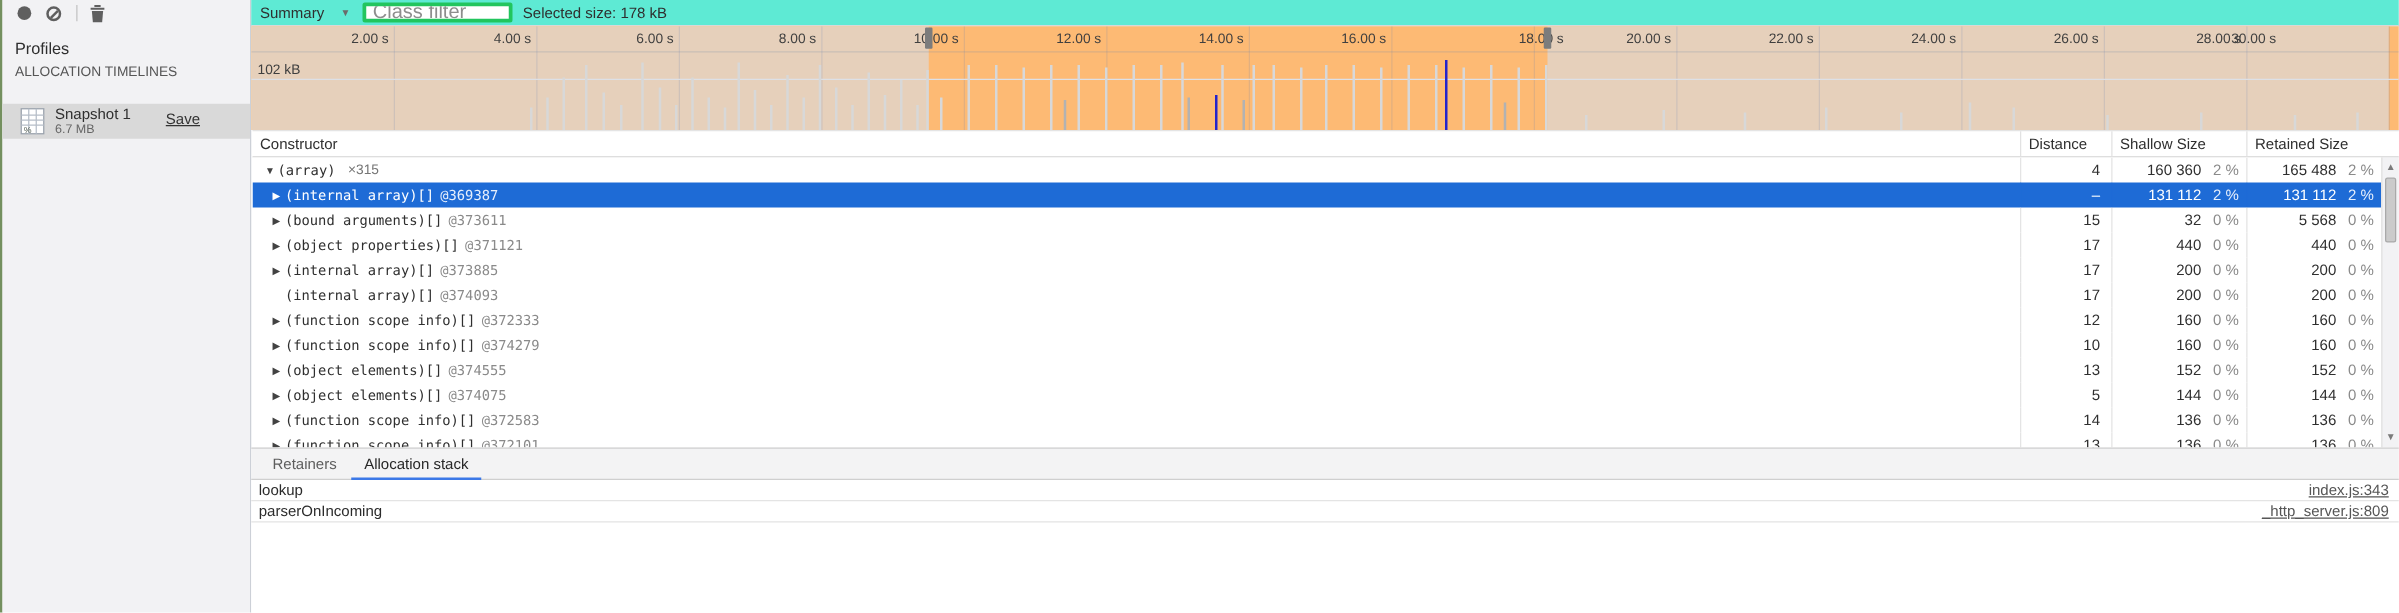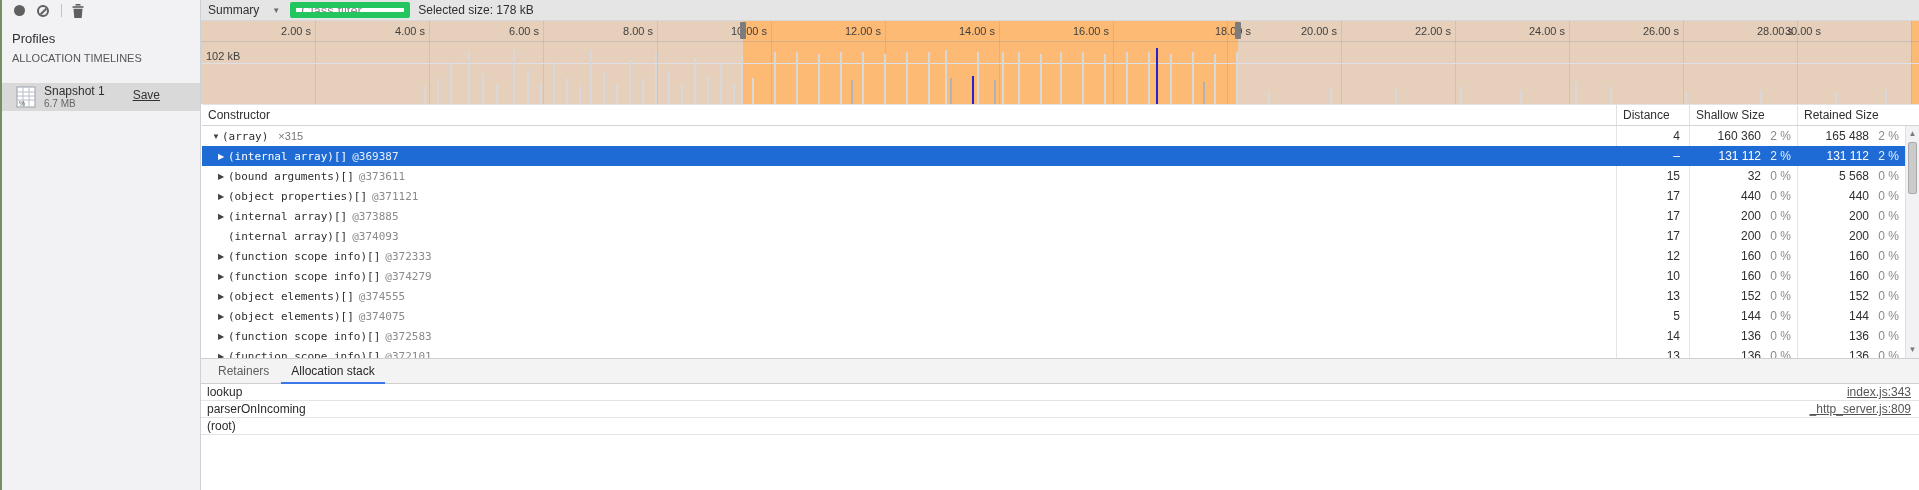--- a/index.html
+++ b/index.html
@@ -18,24 +18,24 @@
   .clear-ring::after{content:"";position:absolute;left:3px;top:-2px;width:2px;height:14px;background:#5f5f5f;transform:rotate(45deg)}
   .tsep{width:1px;height:13px;background:#c2c2c2;margin:0 7px 0 9px}
   #profiles-label{left:10px;top:31px;font-size:13px;color:#2f2f2f}
   #section-label{left:10px;top:52px;font-size:11px;color:#565656}
   #snapshot{left:0;top:83px;width:198px;height:28px;background:#d9d9d9;display:flex;align-items:center;cursor:default}
   #snapshot .txt{margin-left:8px;line-height:1.1}
   #snapshot .nm{font-size:12px;color:#2f2f2f}
   #snapshot .sz{font-size:10px;color:#666}
   #snapshot .save{position:absolute;right:40px;top:5px;font-size:12px;color:#333;text-decoration:underline}
   
-  #main-toolbar{left:201px;top:0;width:1718px;height:21px;background:#e5e5e5;border-bottom:1px solid #d8d8d8;display:flex;align-items:center}
+  #main-toolbar{left:201px;top:0;width:1718px;height:21px;background:#5eead4;border-bottom:1px solid #d8d8d8;display:flex;align-items:center}
   #summary{margin-left:7px;font-size:12px;color:#2f2f2f}
   #summary-arrow{margin-left:13px;font-size:8px;color:#6b6b6b}
-  #class-filter{margin-left:10px;width:120px;height:16px;border:6px solid #22c55e;border-radius:2px;background:#fff;font-size:13px;padding:0 5px;color:#333}
+  #class-filter{margin-left:10px;width:120px;height:16px;border:3px solid #22c55e;border-radius:2px;background:#fff;font-size:16px;padding:0 5px;color:#333}
   #class-filter::placeholder{color:#8d8d8d}
   #sel-size{margin-left:8px;font-size:12px;color:#2f2f2f}
   
   #timeline{left:201px;top:21px;width:1718px;height:83px;background:#fdba74;overflow:hidden}
   .shade{position:absolute;top:0;height:83px;background:rgba(211,225,246,.55)}
   .tgrid{position:absolute;top:0;height:83px;width:1px;background:rgba(100,130,180,.18)}
   .ruler-line{position:absolute;left:0;right:0;top:20px;height:1px;background:rgba(120,140,170,.25)}
   .size-line{position:absolute;left:0;right:0;top:42px;height:1px;background:#dde0e6}
   .size-label{position:absolute;left:5px;top:29px;font-size:11px;color:#3f3f3f}
   .tick{position:absolute;top:4px;font-size:11px;color:#3f3f3f;transform:translateX(-100%);padding-right:4px;white-space:nowrap}
@@ -439,16 +439,13 @@
 </div>
 <div id="stack" class="abs">
     <div class="frame">
       <span>lookup</span>
       <a class="loc">index.js:343</a>
     </div>
     <div class="frame">
       <span>parserOnIncoming</span>
       <a class="loc">_http_server.js:809</a>
     </div>
-    <div class="frame">
-      <span>(root)</span>
-    </div>
   </div>
 
 </body></html>

